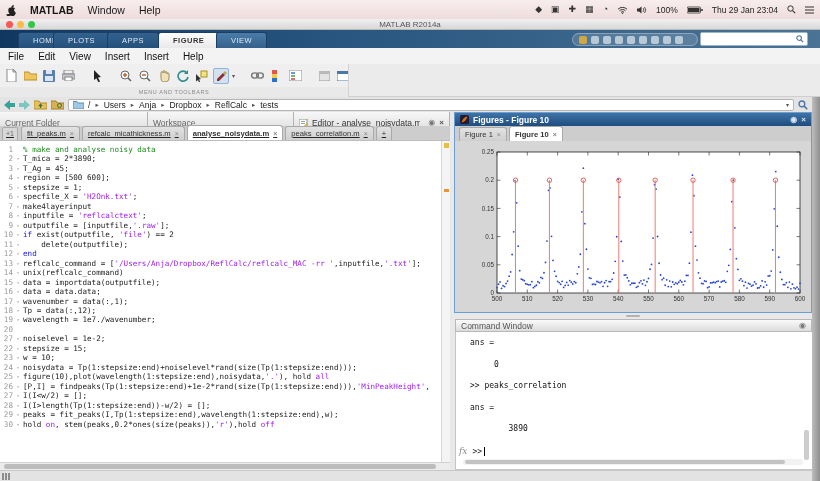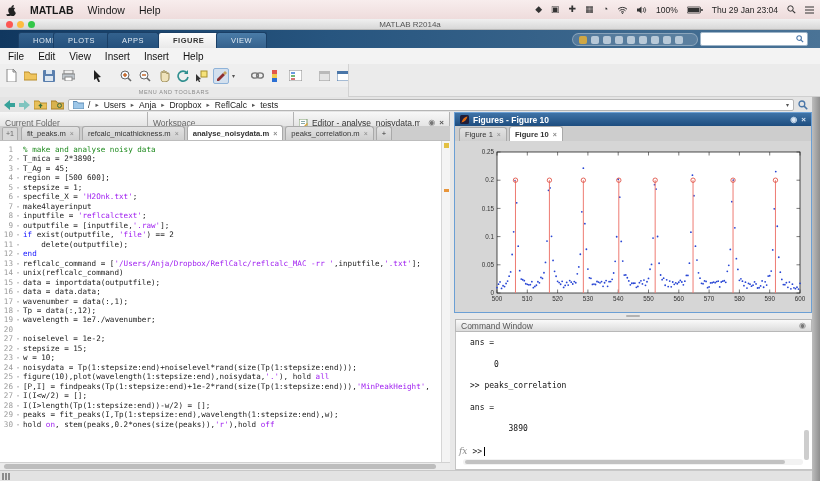--- a/index.html
+++ b/index.html
@@ -58,21 +58,21 @@
          border-bottom:1px solid #b3b3b3;box-sizing:border-box;font-size:8.5px;color:#666;
          display:flex;align-items:center;padding:11px 5px;gap:4px;}
   .phead .grow{flex:1;}
   .hbtn{color:#777;font-size:8px;line-height:8px;}
   #fighead{left:454px;top:112px;width:358px;height:14px;background:linear-gradient(#3f73a7,#1e4d7f);
            color:#fff;font-weight:bold;font-size:8.5px;display:flex;align-items:center;gap:4px;
            padding:0 5px;box-sizing:border-box;border:1px solid #6b9fd4;border-bottom:none;}
   #fighead .hbtn{color:#d9e6f4;}
   
   #edtabs{left:0;top:126px;width:450px;height:15px;background:#cdcdcd;display:flex;align-items:flex-end;
-          padding-left:2px;box-sizing:border-box;border-bottom:1px solid #bdbdbd;}
+          padding-left:2px;box-sizing:border-box;border-bottom:1px solid #bdbdbd;text-decoration:underline;}
   .edtab{height:13px;line-height:13px;font-size:7.6px;color:#333;background:linear-gradient(#e2e2e2,#cfcfcf);
          border:1px solid #a9a9a9;border-bottom:none;border-radius:3px 3px 0 0;padding:0 5px;
          margin-right:2px;display:flex;align-items:center;gap:4px;white-space:nowrap;}
   .edtab.active{background:#fff;font-weight:bold;height:14px;}
   .edtab .x{color:#888;font-size:7px;}
   .minitab{height:12px;line-height:12px;font-size:7px;color:#666;background:#d8d8d8;border:1px solid #ababab;
            border-bottom:none;border-radius:2px 2px 0 0;padding:0 3px;margin-right:3px;}
   
   #editor{left:0;top:141px;width:450px;height:321px;background:#fff;overflow:hidden;}
   .codeline{display:flex;height:9.47px;line-height:9.47px;font-family:"DejaVu Sans Mono",monospace;font-size:7.6px;white-space:pre;}

